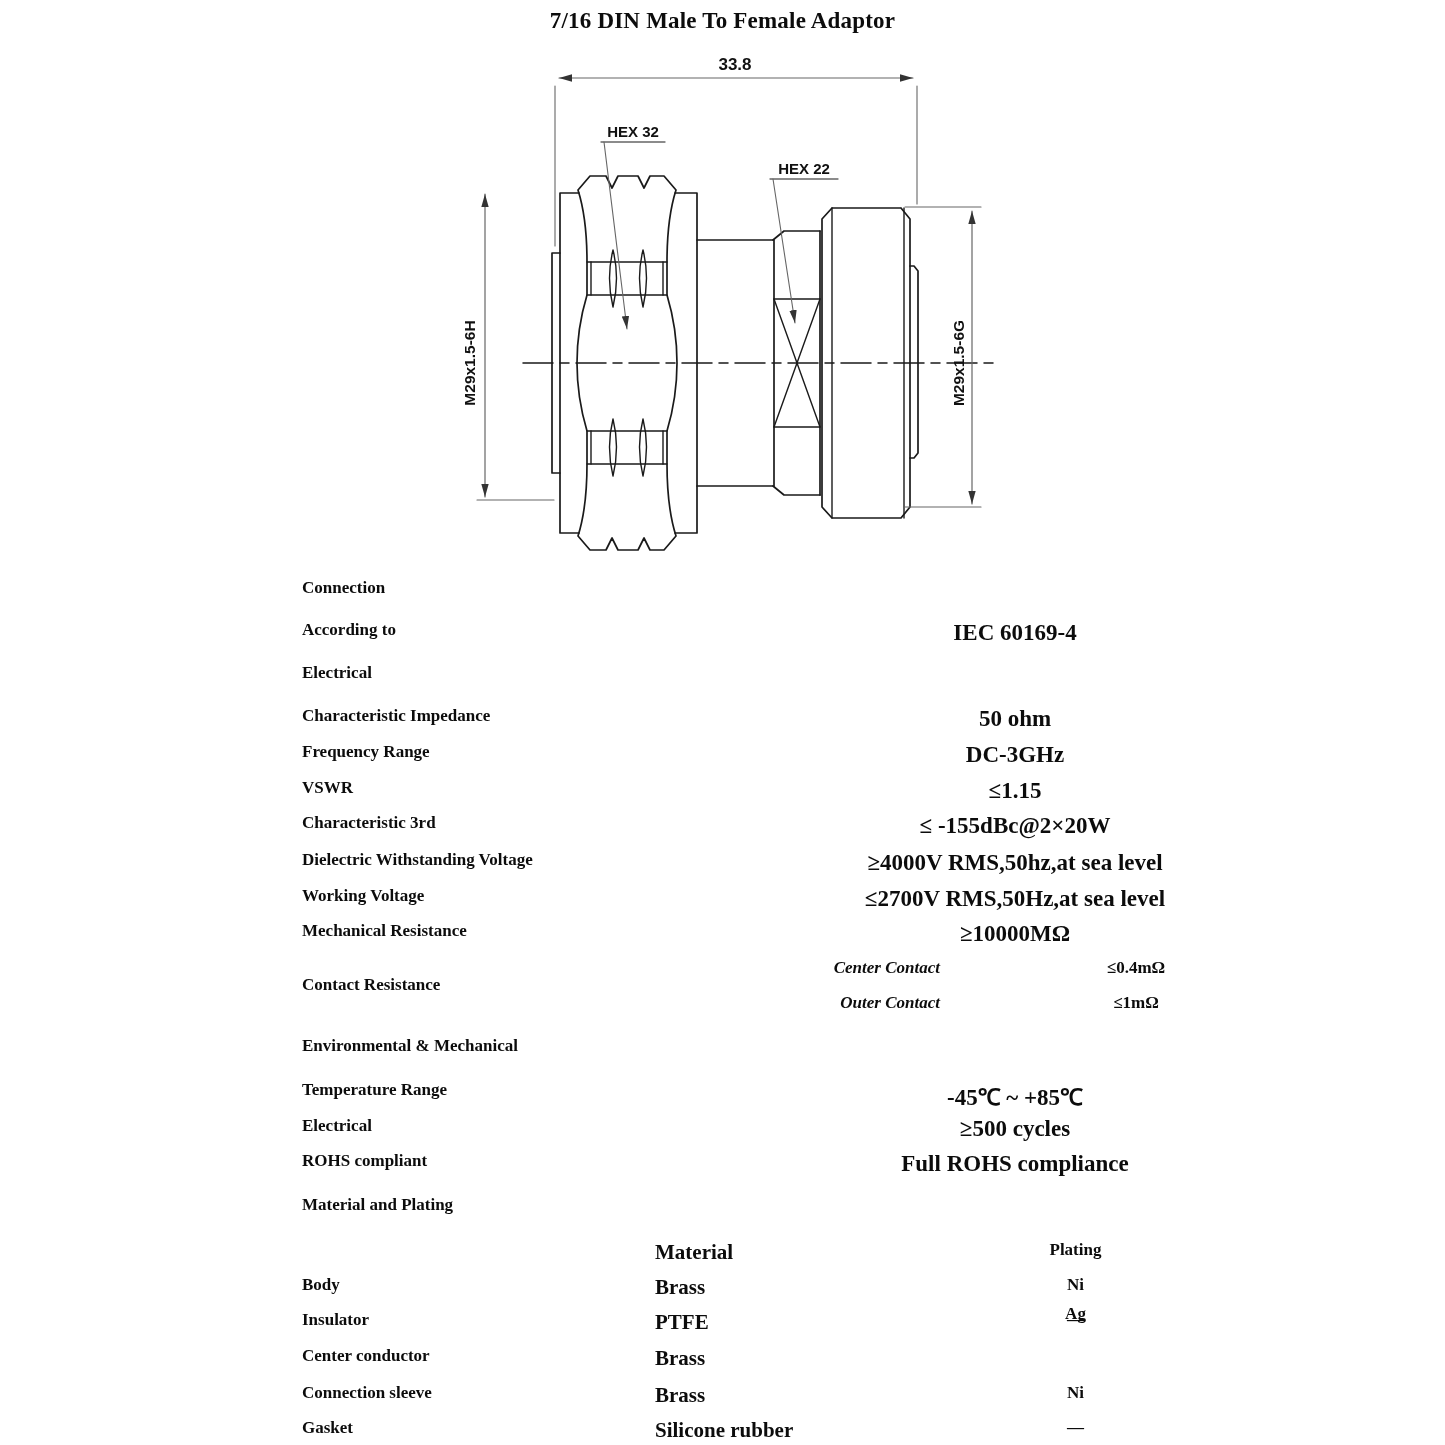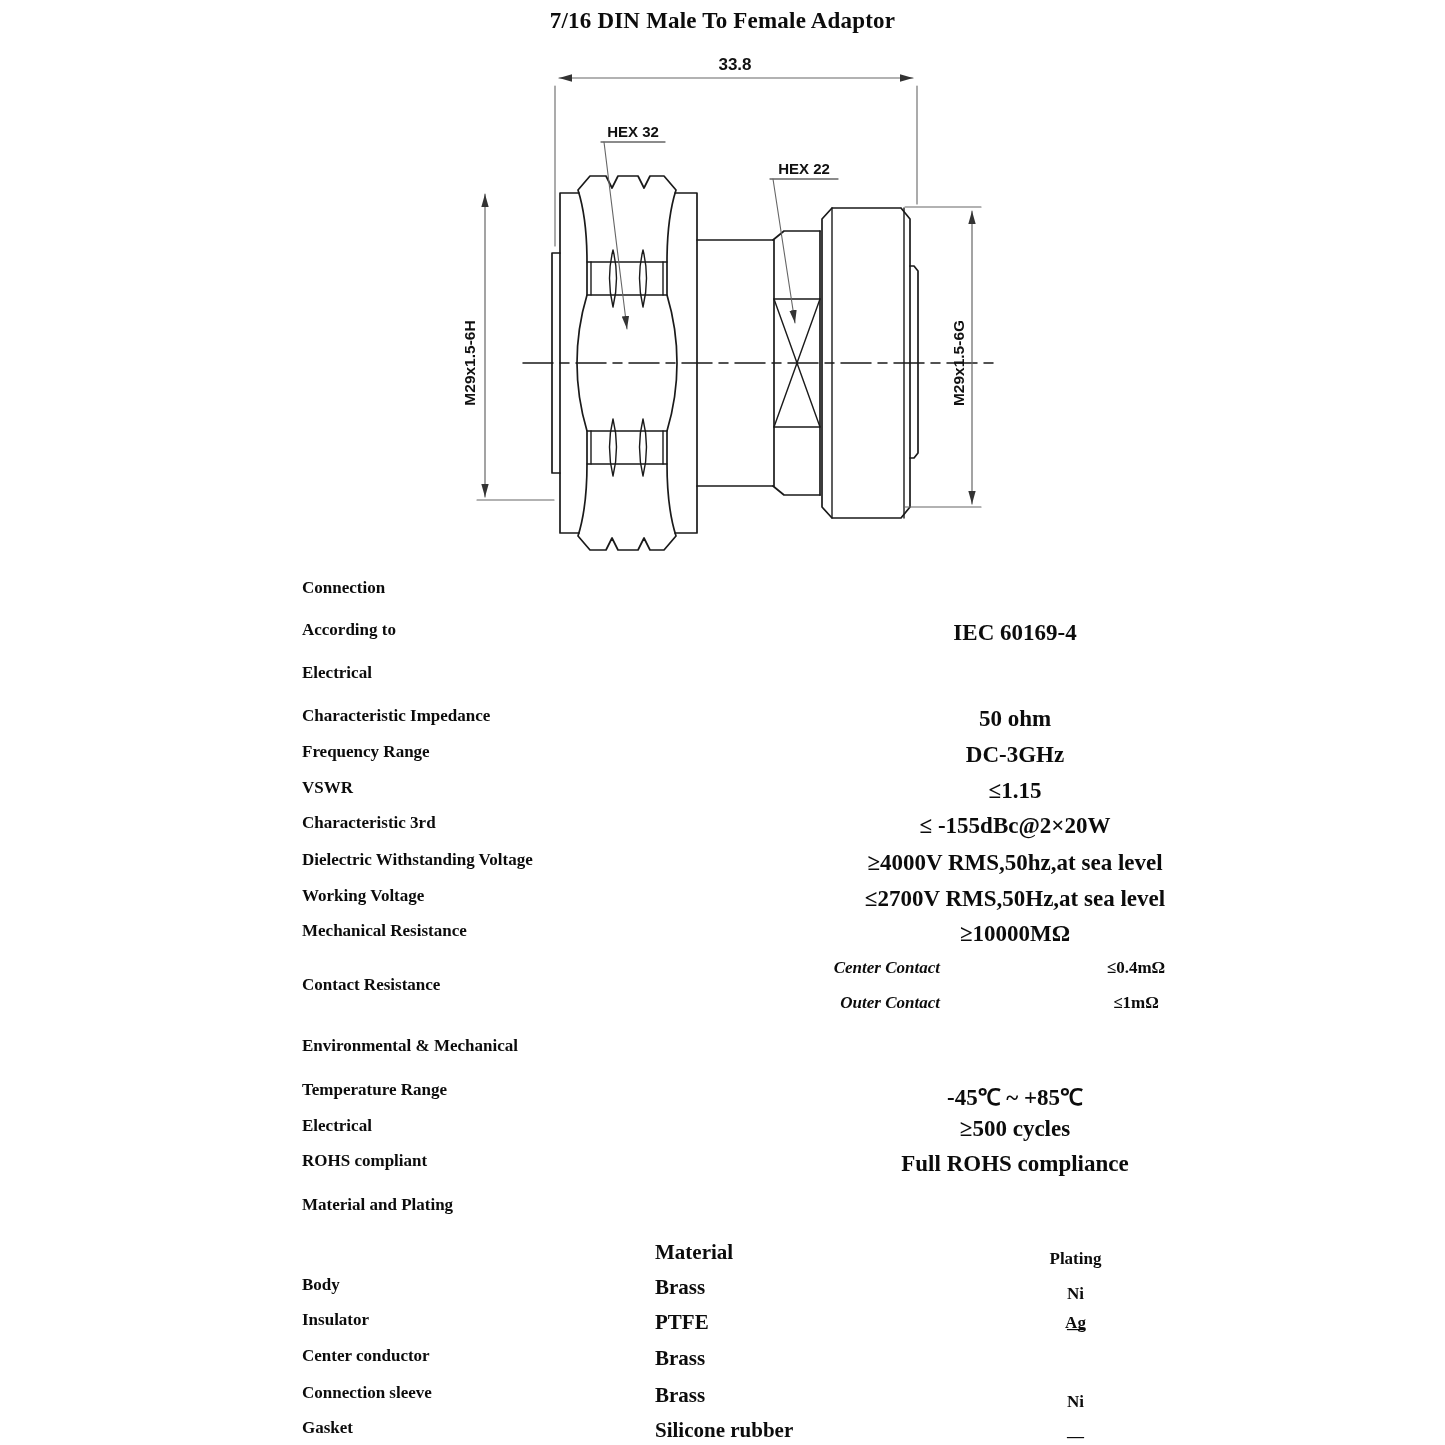--- a/index.html
+++ b/index.html
@@ -25,21 +25,21 @@
   .subval{
     position:absolute;left:1090px;width:92px;text-align:center;
     font-weight:bold;font-size:17px;white-space:nowrap;
   }
   .matcol{
     position:absolute;left:655px;width:195px;text-align:left;
     font-weight:bold;font-size:21px;white-space:nowrap;
   }
   .platcol{
     position:absolute;left:1008px;width:135px;text-align:center;
-    font-weight:bold;font-size:17px;white-space:nowrap;margin-top:9px;
+    font-weight:bold;font-size:17px;white-space:nowrap;
   }
   svg text{
     font-family:"Liberation Sans", sans-serif;font-weight:600;fill:#111;
   }
   .dimtxt{font-size:17px;}
   .hextxt{font-size:15px;}
   .thrtxt{font-size:15.5px;}
 </style>
 </head>
 <body>

